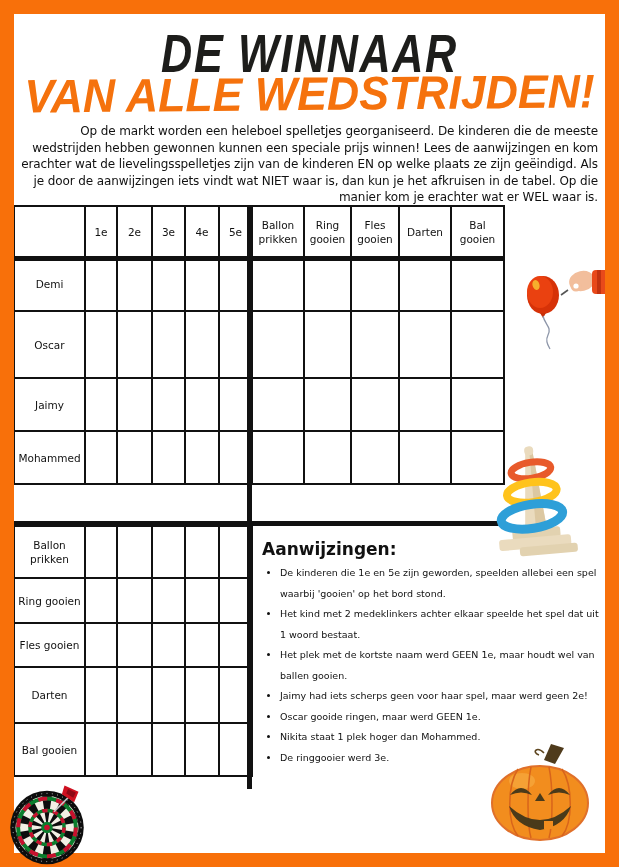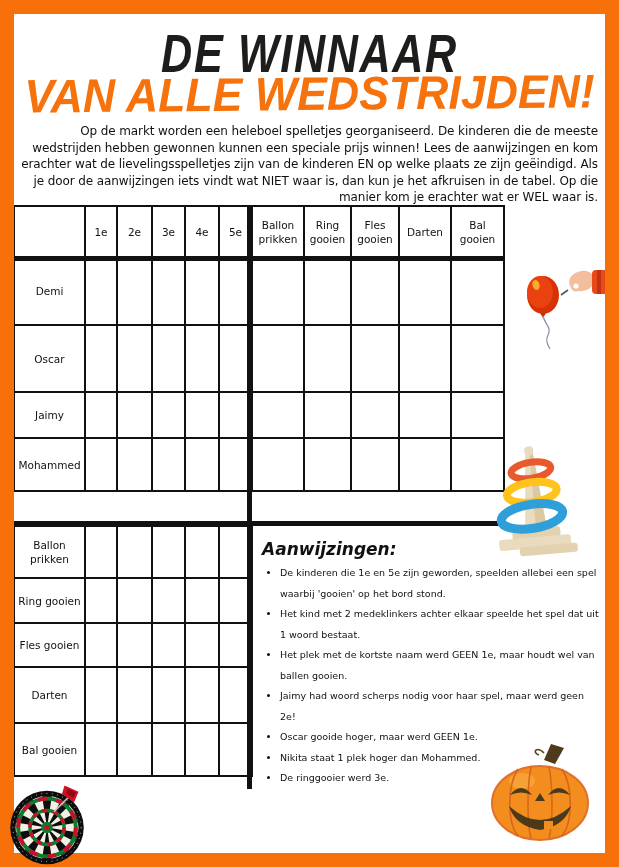--- a/index.html
+++ b/index.html
@@ -38,21 +38,21 @@
   thead th { height:51px; }
 
   
   .thick { position:absolute; background:#111; z-index:3; }
   #hthick1 { left:13px; top:257px; width:492px; height:4px; }
   #hthick2 { left:13px; top:521px; width:492px; height:5px; }
   #vthick  { left:247px; top:205px; width:5px; height:584px; }
 
   
   .clues-heading { position:absolute; left:262px; top:539px; font-size:17px; font-weight:700;
-                   color:#111; z-index:2;font-style:italic; }
+                   color:#111; z-index:2; }
   .clues-list { position:absolute; left:262px; top:563px; width:340px; list-style:disc;
                 padding-left:18px; font-size:9.5px; line-height:20.5px; color:#111; z-index:2; }
 
   
   .illus { position:absolute; z-index:4; }
   #balloon-hand { left:518px; top:252px; }
   #ring-toss    { left:491px; top:440px; }
   #pumpkin      { left:484px; top:740px; }
   #dartboard    { left:3px;  top:782px; z-index:10; }
 </style>
@@ -89,21 +89,21 @@
           <th>4e</th>
           <th>5e</th>
           <th>Ballon prikken</th>
           <th>Ring gooien</th>
           <th>Fles gooien</th>
           <th>Darten</th>
           <th>Bal gooien</th>
         </tr>
       </thead>
     <tbody>
-        <tr style="height: 68px;">
+        <tr style="height: 54px;">
           <th>Demi</th>
           <td></td>
           <td></td>
           <td></td>
           <td></td>
           <td></td>
           <td></td>
           <td></td>
           <td></td>
           <td></td>
@@ -115,21 +115,21 @@
           <td></td>
           <td></td>
           <td></td>
           <td></td>
           <td></td>
           <td></td>
           <td></td>
           <td></td>
           <td></td>
         </tr>
-        <tr style="height: 46px;">
+        <tr style="height: 53px;">
           <th>Jaimy</th>
           <td></td>
           <td></td>
           <td></td>
           <td></td>
           <td></td>
           <td></td>
           <td></td>
           <td></td>
           <td></td>
@@ -206,22 +206,22 @@
 
   <div id="hthick1" class="thick"></div>
   <div id="hthick2" class="thick"></div>
   <div id="vthick" class="thick"></div>
 
   <h3 class="clues-heading">Aanwijzingen:</h3>
   <ul class="clues-list">
       <li>De kinderen die 1e en 5e zijn geworden, speelden allebei een spel waarbij 'gooien' op het bord stond.</li>
       <li>Het kind met 2 medeklinkers achter elkaar speelde het spel dat uit 1 woord bestaat.</li>
       <li>Het plek met de kortste naam werd GEEN 1e, maar houdt wel van ballen gooien.</li>
-      <li>Jaimy had woord scherps nodig voor haar spel, maar werd geen 2e!</li>
-      <li>Oscar gooide hoger, maar werd GEEN 1e.</li>
+      <li>Jaimy had iets scherps geen voor haar spel, maar werd geen 2e!</li>
+      <li>Oscar gooide ringen, maar werd GEEN 1e.</li>
       <li>Nikita staat 1 plek hoger dan Mohammed.</li>
       <li>De ringgooier werd 3e.</li>
     </ul>
 
   <svg id="balloon-hand" class="illus" width="101" height="100" viewBox="0 0 101 100">
     <ellipse cx="25" cy="43" rx="16" ry="19" fill="#D63208"></ellipse>
     <ellipse cx="22" cy="40" rx="13" ry="16" fill="#EA4110"></ellipse>
     <ellipse cx="18" cy="33" rx="3.5" ry="5" fill="#F6AE2D" transform="rotate(-18 18 33)"></ellipse>
     <polygon points="22,61 28,61 25,66" fill="#C92F06"></polygon>
     <path d="M25 64 C27 73, 34 75, 30 83 C27 89, 30 93, 32 97" stroke="#8C95A8" stroke-width="1.3" fill="none"></path>

